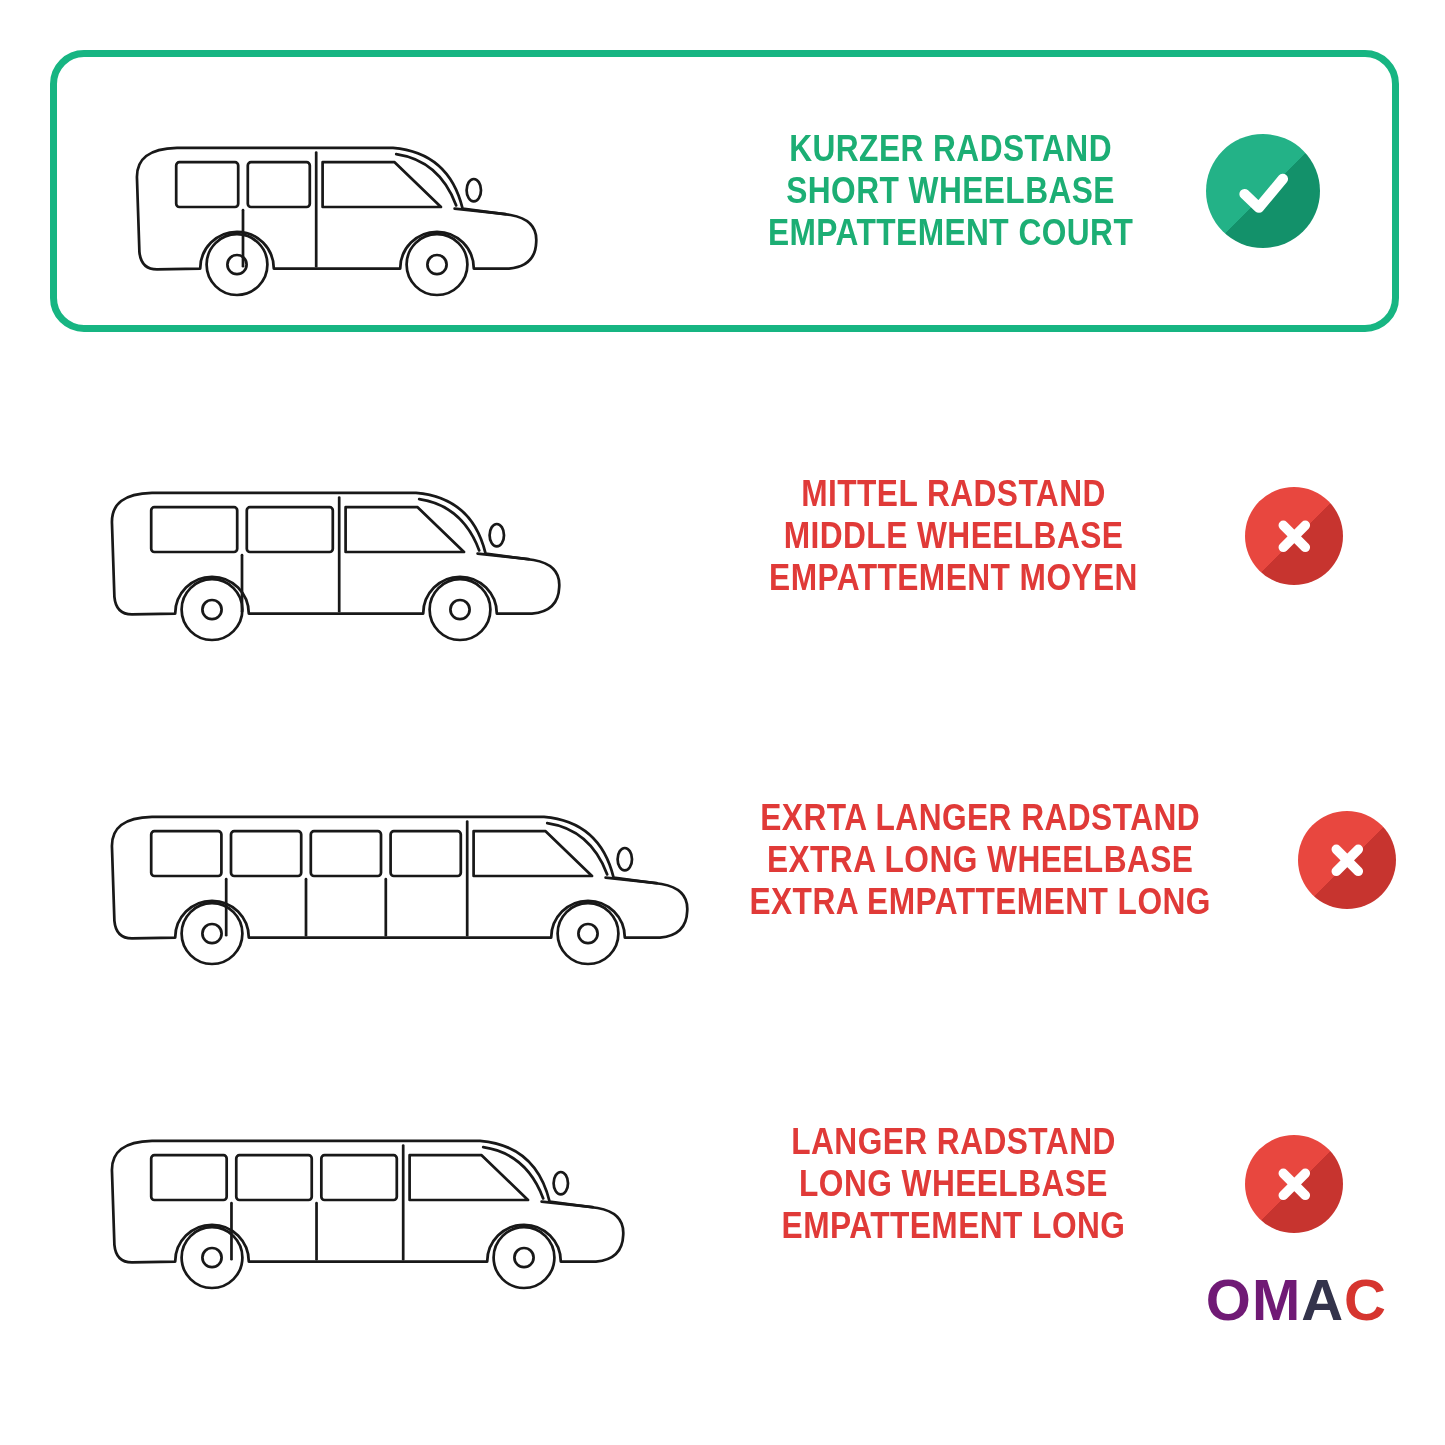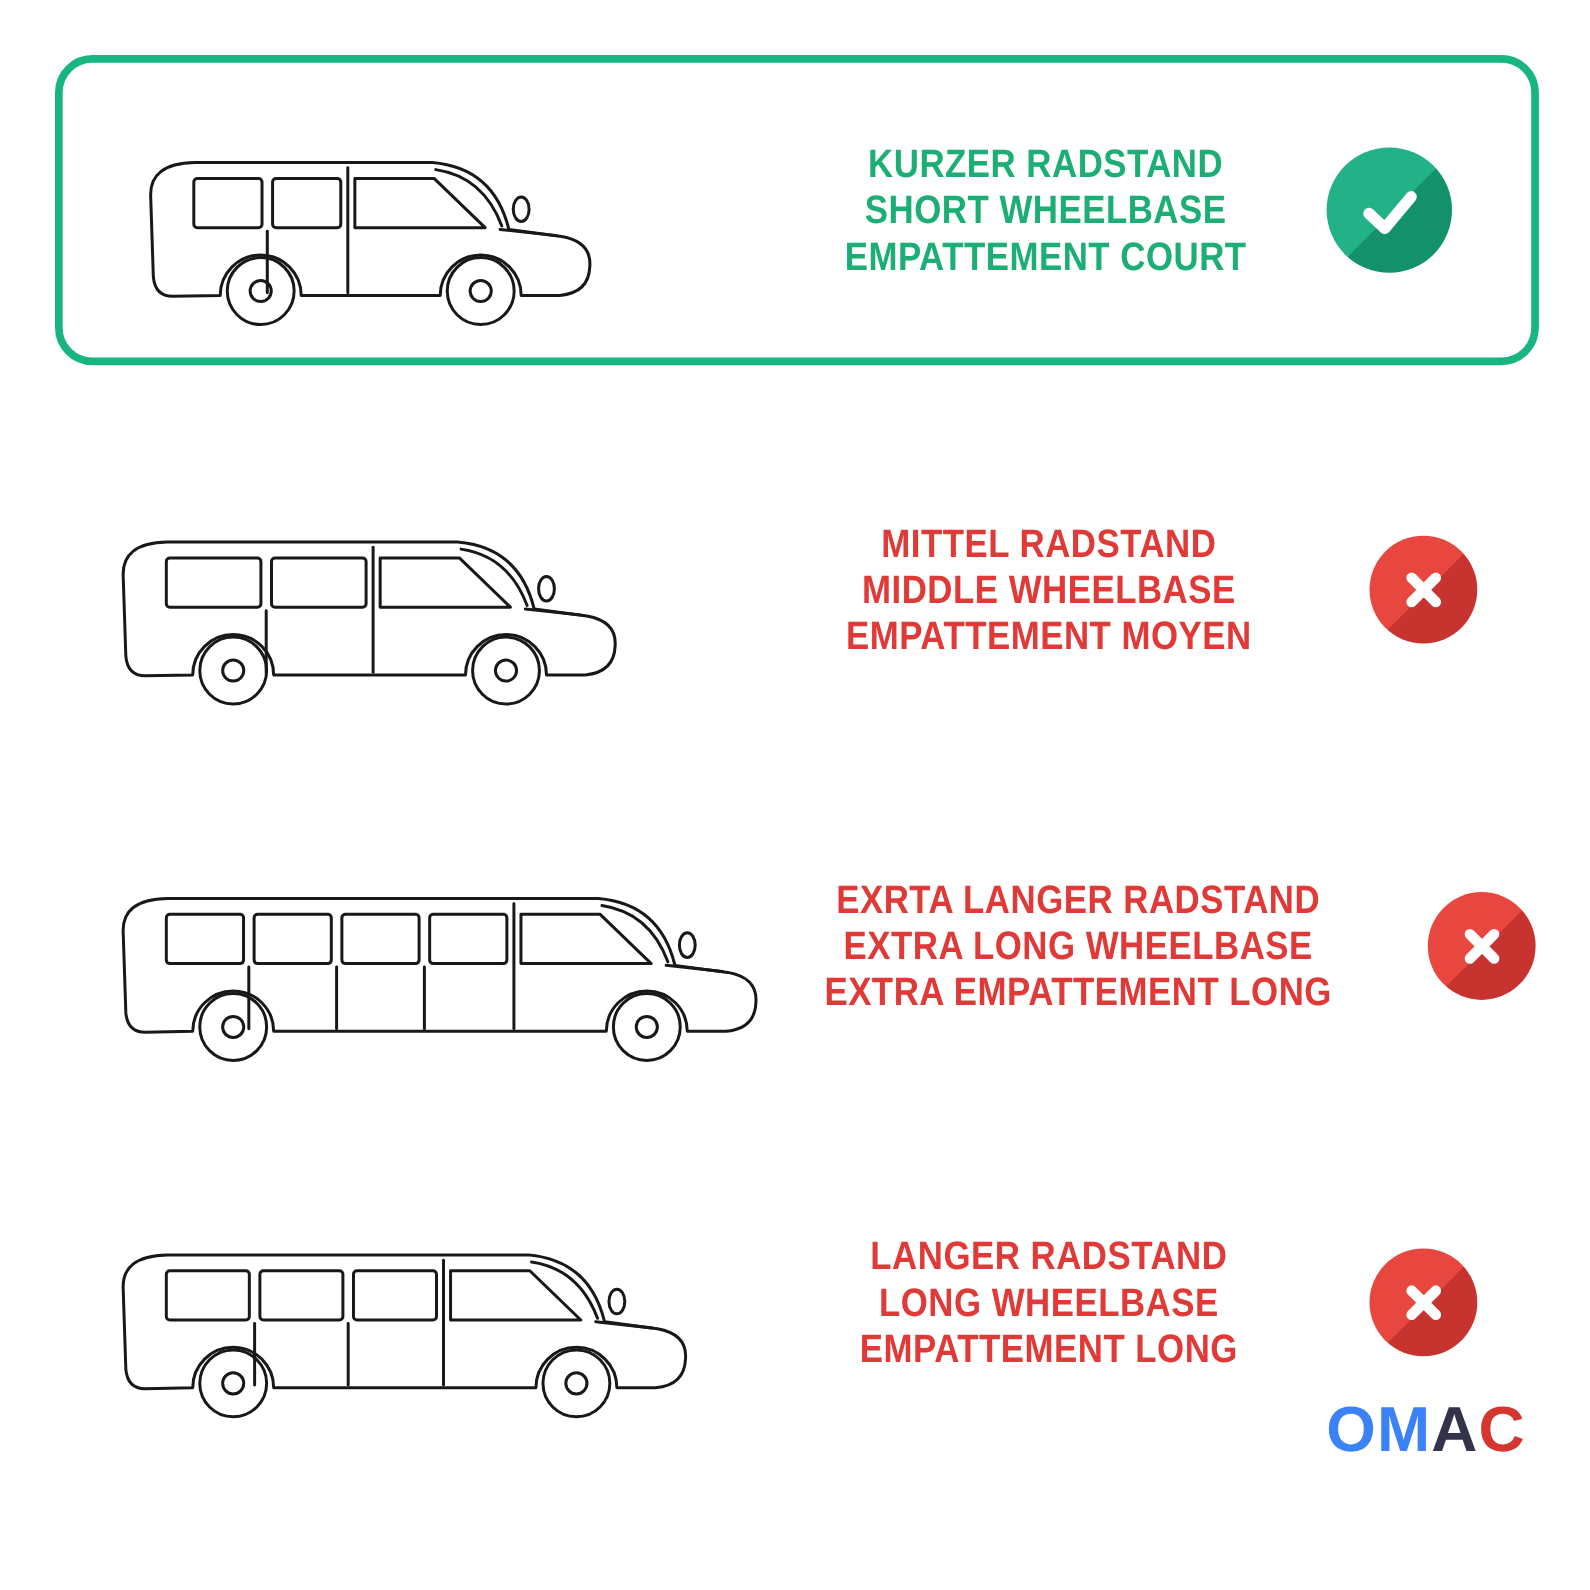--- a/index.html
+++ b/index.html
@@ -197,16 +197,16 @@
       <div>EMPATTEMENT LONG</div>
     </div>
     <div class="badge cross">
       <svg viewBox="0 0 100 100" xmlns="http://www.w3.org/2000/svg">
         <path d="M34 34 L66 66 M66 34 L34 66" fill="none" stroke="#ffffff" stroke-width="14" stroke-linecap="round"></path>
       </svg>
     </div>
   </div>
 
   <div class="logo">
-    <span style="color: #3b82f6;">OM</span><span style="color: rgb(51, 51, 75);">A</span><span style="color: rgb(214, 53, 47);">C</span>
+    <span style="color: #701a75;">OM</span><span style="color: rgb(51, 51, 75);">A</span><span style="color: rgb(214, 53, 47);">C</span>
   </div>
 
 </div>
 
 </body></html>

